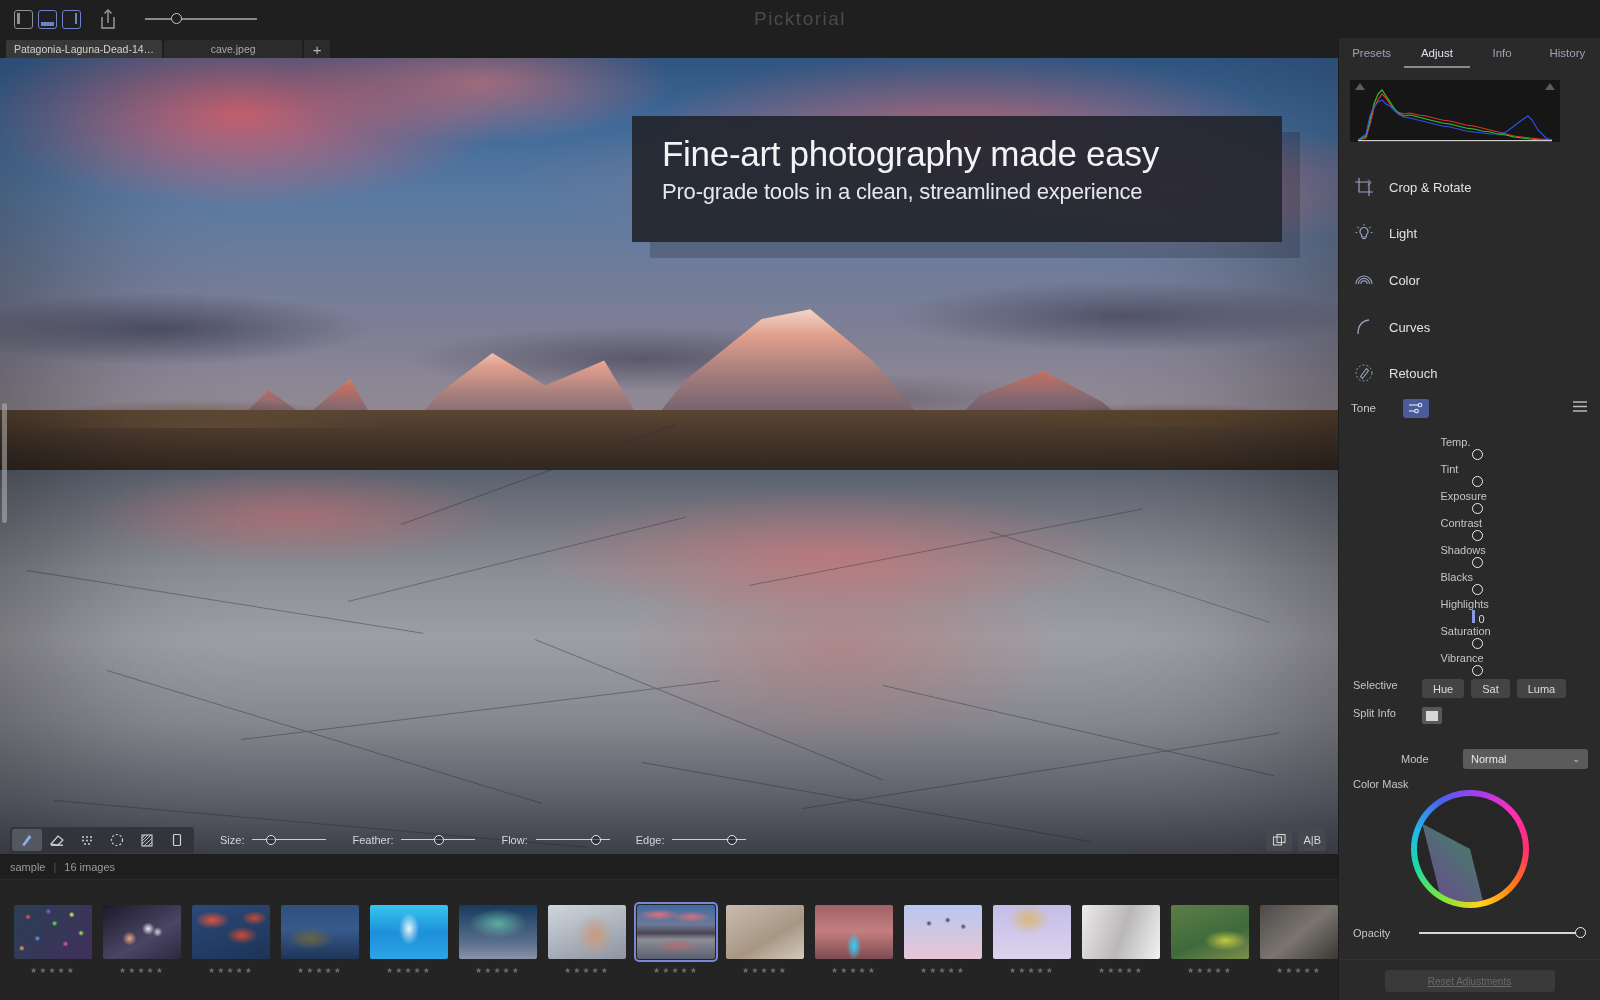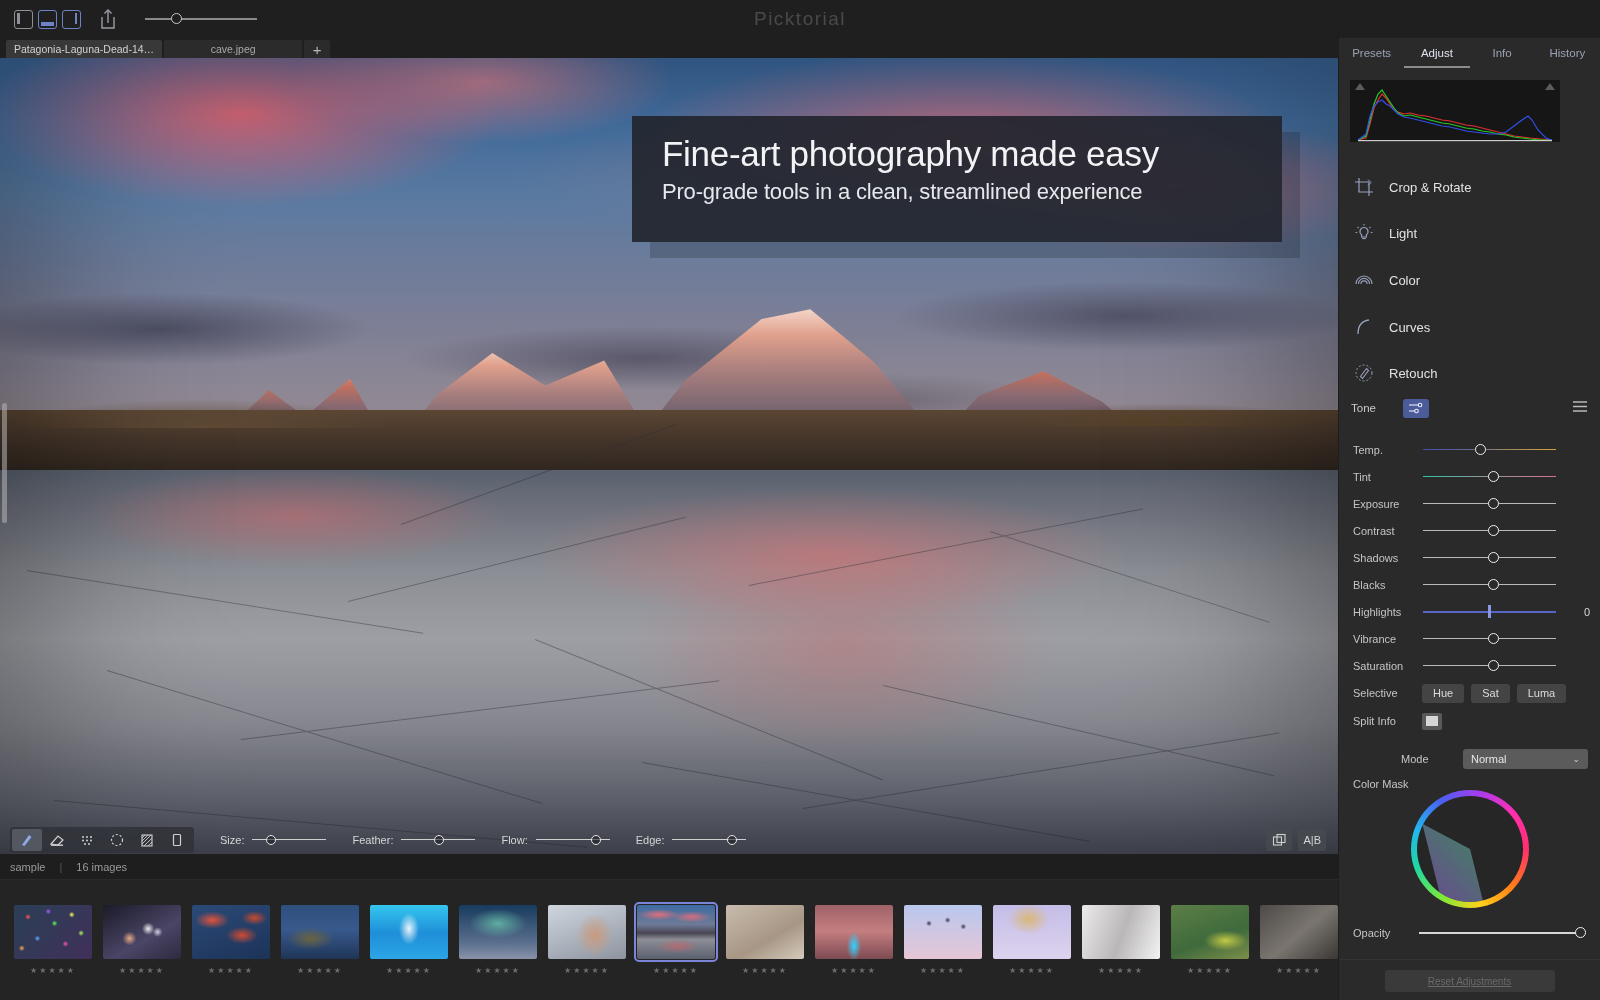--- a/index.html
+++ b/index.html
@@ -130,21 +130,21 @@
   .bslider .lbl { color:#d6d6d6; font-size: 11px; }
   .brack { position:relative; width: 74px; height: 12px; }
   .brack .tr { position:absolute; top:5px; left:0; right:0; height:1.4px; background:#cfcfcf; }
   .brack .kn { position:absolute; top:1px; width:10px; height:10px; border-radius:50%; border:1.5px solid #e8e8e8; background: rgba(30,30,34,0.55); }
   .bb-right { position:absolute; right: 12px; display:flex; gap:6px; align-items:center; }
   .bb-btn { height: 22px; min-width: 26px; padding: 0 5px; background: rgba(70,73,80,0.85); border-radius:3px; display:flex; align-items:center; justify-content:center; color:#d8d8d8; font-size:11px; }
 
   
   .statusbar {
     position: absolute; top: 854px; left: 0; width: 1338px; height: 26px;
-    background: #1e1e1e; display: flex; align-items: center; gap: 14px;
+    background: #1e1e1e; display: flex; align-items: center; gap: 8px;
     padding-left: 10px; color: #9a9a9a; font-size: 11px;
     border-bottom: 1px solid #2a2a2a;
   }
   .statusbar .sep { color:#555; }
 
   
   .filmstrip {
     position: absolute; top: 880px; left: 0; width: 1338px; height: 120px;
     background: #242424; display: flex; align-items: center; gap: 11px; padding: 0 14px;
     overflow: hidden;
@@ -170,32 +170,32 @@
   .section { position:absolute; left:0; right:0; height:46px; display:flex; align-items:center; padding-left: 14px; gap: 14px; }
   .section .sicon { width: 22px; height: 22px; display:flex; align-items:center; justify-content:center; }
   .section .slabel { color:#e2e2e2; font-size: 13px; }
 
   .tonehdr { position:absolute; top:396px; left:0; right:0; height:24px; display:flex; align-items:center; padding:0 12px; }
   .tonehdr .t { color:#c9c9c9; font-size:11.5px; width:52px; }
   .tone-btn { width:26px; height:19px; background:#4c5c9a; border-radius:3px; display:flex; align-items:center; justify-content:center; }
   .tonehdr .menu { margin-left:auto; }
 
   .sliders { position:absolute; top:436px; left:0; right:0; }
-  .srow { height: 27px; display:flex; align-items:center; padding: 0 10px 0 14px; }
+  .srow { height: 27px; display:flex; align-items:center; padding: 0 10px 0 14px; flex-direction: column; }
   .srow .nm { color:#c5c5c5; font-size: 11px; width: 62px; }
   .strack { position:relative; flex:1; height: 14px; }
   .strack .line { position:absolute; top:6px; left:8px; right:8px; height: 1.6px; background:#b9b9b9; }
   .strack .line.temp { background: linear-gradient(90deg,#3f4fb0,#6b6a8e 38%,#9e8a62 62%,#d8a13a); }
   .strack .line.tint { background: linear-gradient(90deg,#2fc3a8,#8f9a9a 46%,#d86d96); }
   .strack .knob { position:absolute; top:1px; width:11px; height:11px; border-radius:50%; border:1.8px solid #efefef; background:#2a2a2a; }
   .strack.active .line { background:#5766c4; top:6px; height:2px; }
   .strack.active .bar { position:absolute; top:0px; width:3px; height:13px; background:#8c96e6; }
   .srow .val { color:#d6d6d6; font-size:11px; width:26px; text-align:right; }
 
-  .btnrow { height: 28px; display:flex; align-items:center; padding: 0 10px 0 14px; gap: 7px; }
+  .btnrow { height: 28px; display:flex; padding: 0 10px 0 14px; gap: 7px; }
   .btnrow .nm { color:#c5c5c5; font-size: 11px; width: 62px; }
   .pill { height: 19px; padding: 0 11px; background: #444; border-radius: 3px; color:#dcdcdc; font-size: 11px; display:flex; align-items:center; justify-content:center; }
   .swatch { width: 20px; height: 17px; background:#595959; border-radius:2px; display:flex; align-items:center; justify-content:center; }
   .swatch i { display:block; width: 12px; height: 10px; background:#d6d6d6; }
 
   .moderow { position:absolute; top:746px; left:0; right:0; height:26px; display:flex; align-items:center; padding:0 12px 0 14px;margin-left:48px; }
   .moderow .nm { color:#c5c5c5; font-size:11px; width:62px; }
   .select { flex:1; height:20px; background:#5b5b5b; border-radius:3px; display:flex; align-items:center; padding:0 8px; color:#e6e6e6; font-size:11px; position:relative; }
   .select .chev { position:absolute; right:8px; color:#d2d2d2; font-size:9px; }
 
@@ -677,30 +677,30 @@
       <div class="srow">
         <span class="nm">Highlights</span>
         <span class="strack active">
             <i class="line"></i>
             <i class="bar" style="left:49%"></i>
           </span>
         <span class="val">0</span>
       </div>
 
       <div class="srow">
-        <span class="nm">Vibrance</span>
+        <span class="nm">Saturation</span>
         <span class="strack">
             <i class="line"></i>
             <i class="knob" style="left:49%"></i>
           </span>
         <span class="val"></span>
       </div>
 
       <div class="srow">
-        <span class="nm">Saturation</span>
+        <span class="nm">Vibrance</span>
         <span class="strack">
             <i class="line"></i>
             <i class="knob" style="left:49%"></i>
           </span>
         <span class="val"></span>
       </div>
 
       <div class="btnrow">
         <span class="nm">Selective</span>
         <span class="pill">Hue</span>

